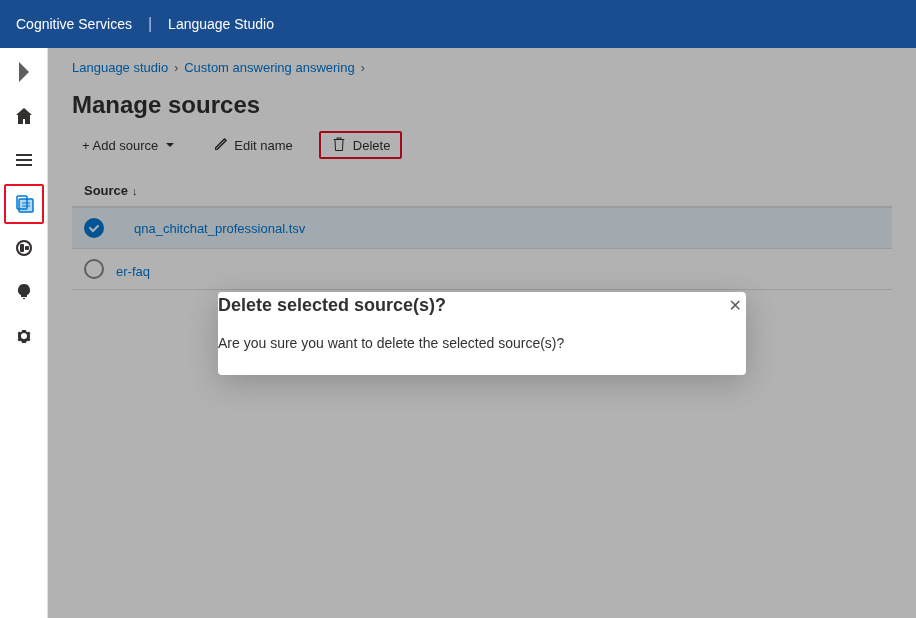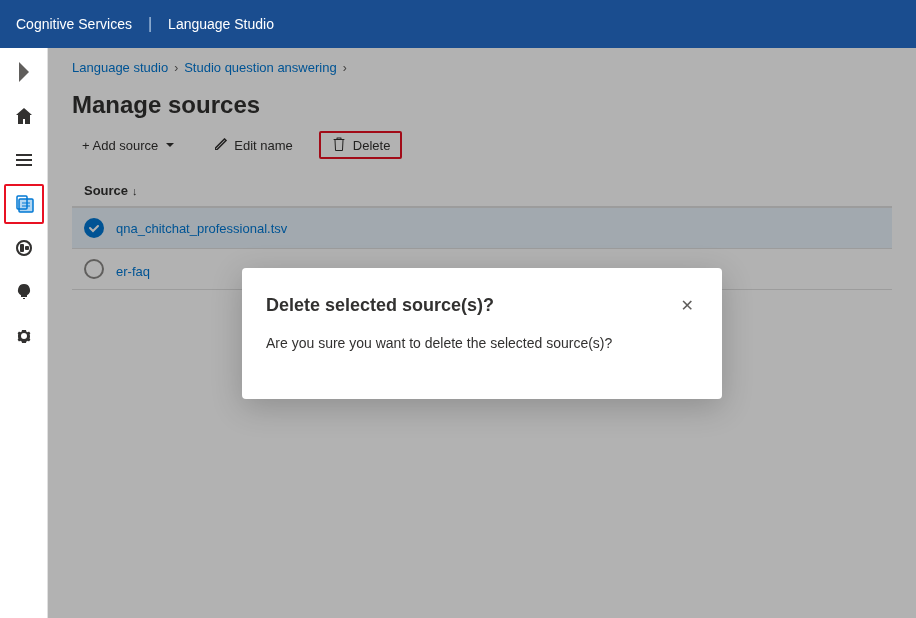--- a/index.html
+++ b/index.html
@@ -149,20 +149,21 @@
       color: #323130;
       border-bottom: 2px solid #e0e0e0;
     }
     .table-row {
       display: flex;
       align-items: center;
       padding: 10px 12px;
       font-size: 13px;
       border-bottom: 1px solid #e0e0e0;
       background: #e8f3fb;
+      gap: 18px;
     }
     .table-row-2 {
       display: flex;
       align-items: flex-end;
       padding: 10px 12px;
       font-size: 13px;
       border-bottom: 1px solid #e0e0e0;
     }
 
     .check-circle {
@@ -188,22 +189,21 @@
       display: flex;
       align-items: center;
       justify-content: center;
       z-index: 100;
     }
 
     
     .dialog {
       background: #fff;
       border-radius: 4px;
-      padding: 24px;
-      width: 480px;
+      width: 528px;
       box-shadow: 0 8px 32px rgba(0,0,0,0.2);
       position: relative;
     }
 
     .dialog-header {
       display: flex;
       align-items: center;
       justify-content: space-between;
       margin-bottom: 16px;
     }
@@ -323,21 +323,21 @@
         <path d="M10 7a3 3 0 100 6 3 3 0 000-6zm-5.657 1.5l-.707-1.207L5 5.586l1.207.707a5.978 5.978 0 011.5-.866L8 4h4l.293 1.427a5.978 5.978 0 011.5.866L15 5.586l1.364 1.707-.707 1.207A6.03 6.03 0 0116 10a6.03 6.03 0 01-.343 2.5l.707 1.207L15 15.414l-1.207-.707a5.978 5.978 0 01-1.5.866L12 17H8l-.293-1.427a5.978 5.978 0 01-1.5-.866L5 15.414 3.636 13.707l.707-1.207A6.03 6.03 0 014 10a6.03 6.03 0 01.343-2.5z"></path>
       </svg>
     </div>
   </div>
 
   <div class="main">
 
     <div class="breadcrumb">
       <span class="breadcrumb-item">Language studio</span>
       <span class="breadcrumb-sep">›</span>
-      <span class="breadcrumb-item">Studio question answering</span>
+      <span class="breadcrumb-item">Custom answering answering</span>
       <span class="breadcrumb-sep">›</span>
     </div>
 
     <h1 class="page-title">Manage sources</h1>
 
     <div class="toolbar">
       <button class="toolbar-btn">
         <span>+ Add source</span>
         <svg width="12" height="12" viewBox="0 0 12 12" fill="currentColor">
             <path d="M2 4l4 4 4-4"></path>

